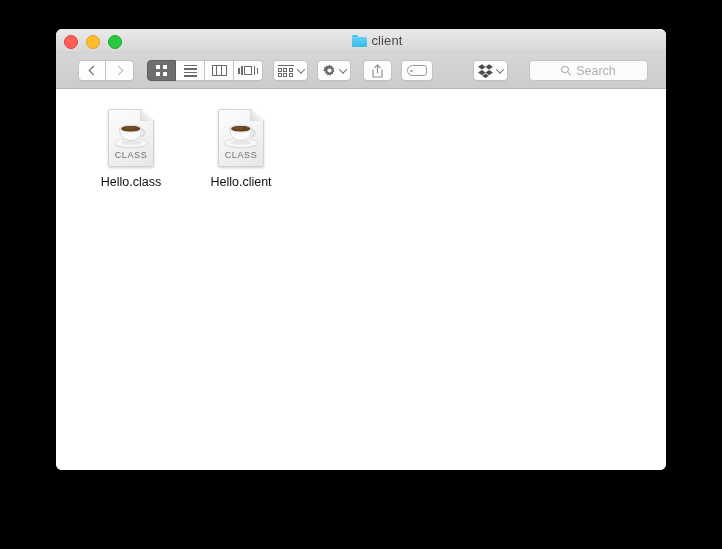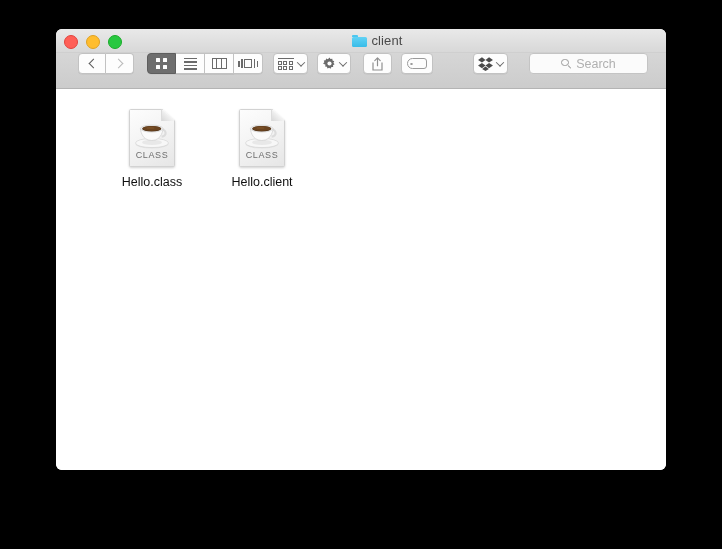--- a/index.html
+++ b/index.html
@@ -95,20 +95,21 @@
     letter-spacing: 0.1px;
   }
 
   
   .toolbar {
     position: relative;
     height: 36px;
     background: linear-gradient(to bottom, #d6d6d6 0%, #cccccc 100%);
     border-bottom: 1px solid #b4b4b4;
     display: flex;
+    align-items: center;
     padding: 0 18px;
     box-sizing: border-box;
   }
 
   .tb-btn {
     background: #fdfdfd;
     border: 1px solid #c2c2c2;
     border-radius: 4px;
     height: 21px;
     display: flex;
@@ -308,21 +309,21 @@
     height: 381px;
     background: #ffffff;
     padding: 14px 0 0 0;
     box-sizing: border-box;
   }
 
   .file-grid {
     display: flex;
     flex-wrap: wrap;
     align-content: flex-start;
-    padding-left: 41px;
+    padding-left: 20px;
     gap: 0px;
   }
 
   .file-item {
     width: 110px;
     display: flex;
     flex-direction: column;
     align-items: center;
     padding-top: 6px;
   }

